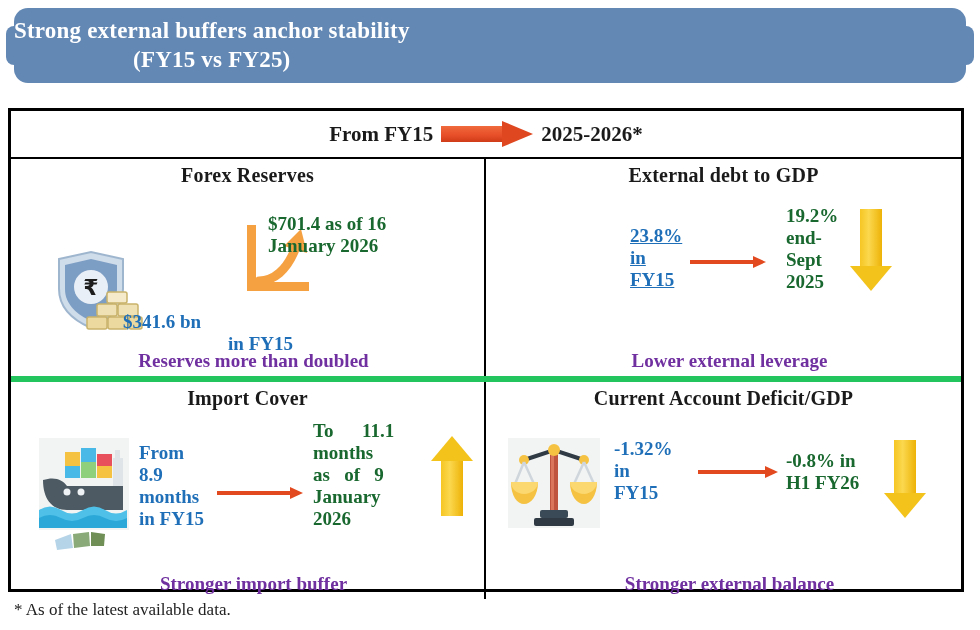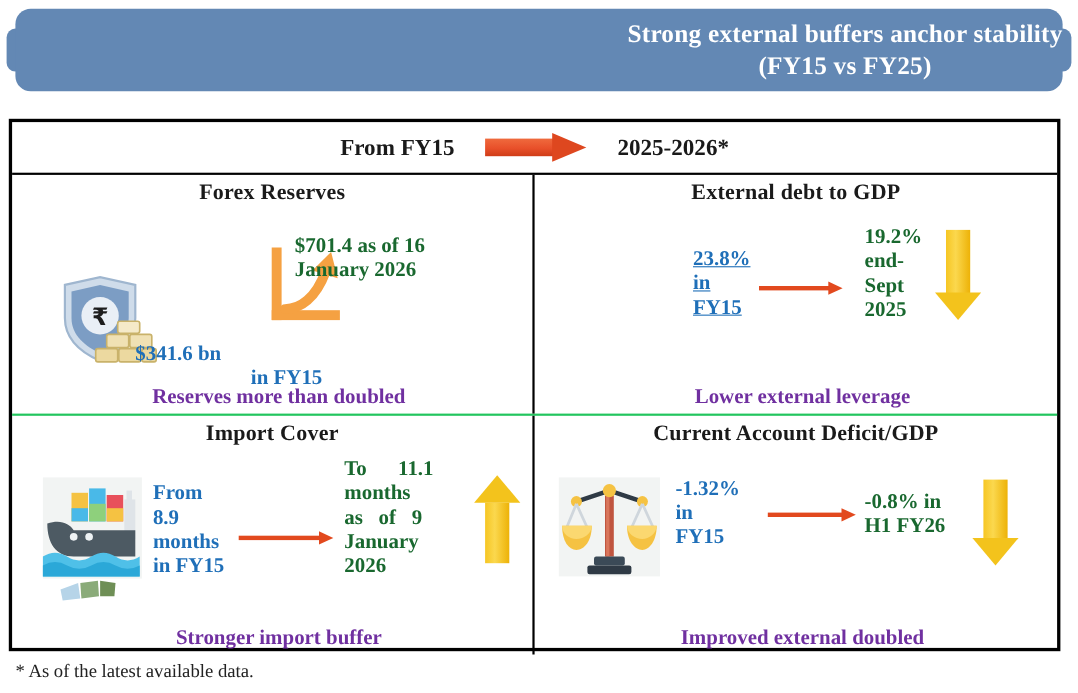--- a/index.html
+++ b/index.html
@@ -23,21 +23,21 @@
     width: 952px;
     height: 75px;
   }
   .banner {
     position: absolute;
     inset: 0;
     background: #6388b4;
     border-radius: 14px;
     display: flex;
     align-items: center;
-    justify-content: flex-end;
+    justify-content: flex-start;
   }
   
   .banner-notch {
     position: absolute;
     top: 18px;
     width: 16px;
     height: 39px;
     background: #6388b4;
     border-radius: 9px;
   }
@@ -66,21 +66,21 @@
     box-sizing: border-box;
     background: #ffffff;
   }
 
   .row-header {
     height: 46px;
     border-bottom: 2px solid #000;
     display: flex;
     align-items: center;
     justify-content: center;
-    gap: 28px;
+    gap: 8px;
   }
   .row-header .lbl {
     font-size: 21px;
     font-weight: bold;
     color: #1a1a1a;
   }
   .arrow-big {
     width: 92px;
     height: 26px;
     position: relative;
@@ -98,21 +98,21 @@
     width: 0; height: 0;
     border-top: 13px solid transparent;
     border-bottom: 13px solid transparent;
     border-left: 31px solid #de471f;
   }
 
   .quad-row {
     display: flex;
     height: 217px;
   }
-  .quad-row.first { border-bottom: 2px solid #22c55e; }
+  .quad-row.first { border-bottom: 6px solid #22c55e; }
   .quad {
     width: 50%;
     box-sizing: border-box;
     position: relative;
   }
   .quad.left { border-right: 2px solid #000; }
 
   .quad-title {
     text-align: center;
     font-size: 20px;
@@ -393,18 +393,18 @@
           <div>-0.8% in</div>
           <div>H1 FY26</div>
         </div>
 
         <div class="gold-arrow down" style="left:396px;top:26px;width:46px;height:78px;">
           <div class="stem" style="top:0;width:22px;height:54px;"></div>
           <div class="point"></div>
         </div>
 
       </div>
-      <div class="quad-tag">Improved external doubled</div>
+      <div class="quad-tag">Stronger external balance</div>
     </div>
   </div>
 </div>
 
 <div class="footnote">* As of the latest available data.</div>
 
 </body></html>

